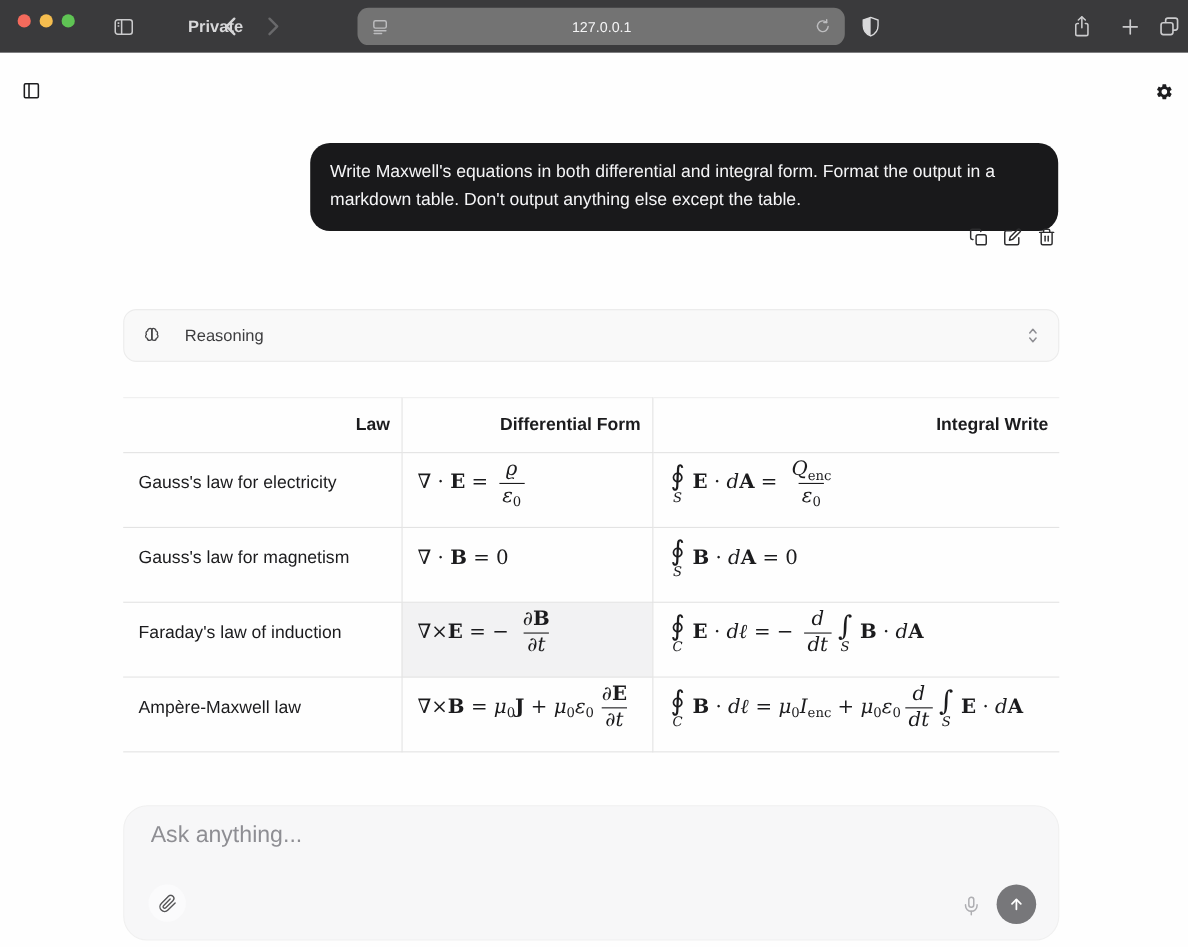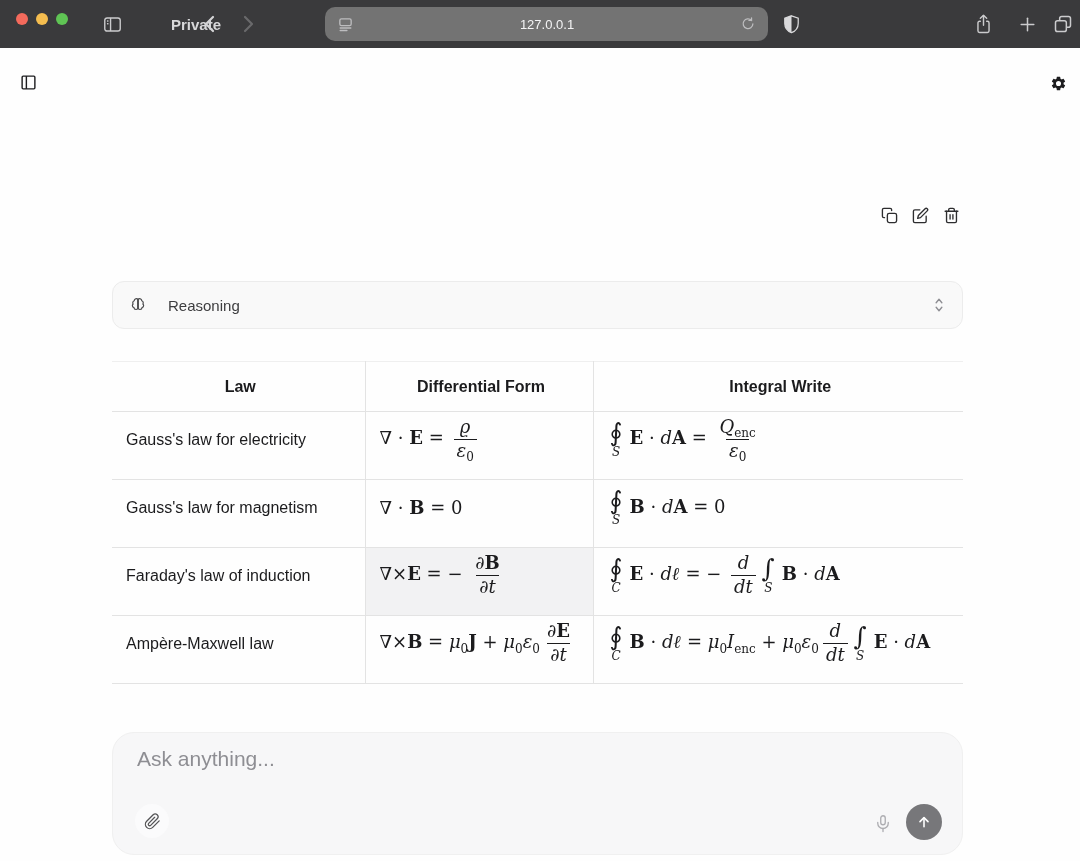--- a/index.html
+++ b/index.html
@@ -41,21 +41,21 @@
   .reasoning { position:absolute; left:112px; top:233px; width:851px; height:48px; background:#f9f9f9;
     border:1px solid #ececec; border-radius:12px; display:flex; align-items:center; padding:0 16px; cursor:pointer;gap:12px; }
   .reasoning .label { margin-left:9px; font-size:15px; color:#3d3d3f; }
   .reasoning .brain { color:#48484a; display:flex; }
   .reasoning .expander { margin-left:auto; color:#8e8e93; display:flex; }
 
   
   table.eqs { position:absolute; left:112px; top:313px; width:851px; border-collapse:collapse; table-layout:fixed;
     border-top:1px solid #efefef; }
   table.eqs col.c1{ width:253px; } table.eqs col.c2{ width:228px; } table.eqs col.c3{ width:370px; }
-  table.eqs th { height:50px; text-align:center; font-size:16px; font-weight:700; color:#1b1b1d;
+  table.eqs th { height:50px; text-align:right; font-size:16px; font-weight:700; color:#1b1b1d;
     padding:0 10px 0 14px; border-bottom:1px solid #e3e3e3; }
   table.eqs td { height:68px; vertical-align:middle; padding:0 8px 12px 14px; border-bottom:1px solid #e3e3e3; color:#1b1b1d; }
   table.eqs th:nth-child(1), table.eqs td:nth-child(1),
   table.eqs th:nth-child(2), table.eqs td:nth-child(2) { border-right:1px solid #e3e3e3; }
   td.law { font-size:16px; }
   td.eq { font-family:"DejaVu Serif","Liberation Serif",serif; font-size:18px; }
   td.eq.hl { background:#f2f2f3; }
 
   
   .mr { font-style:normal; } .mi { font-style:italic; }
@@ -168,20 +168,21 @@
       <rect x="3" y="3" width="18" height="18" rx="1.5"></rect>
         <line x1="9" y1="3" x2="9" y2="21"></line>
     </svg>
   </button>
   <button class="icon-btn gear-btn">
     <svg width="17" height="17" viewBox="0 0 24 24" fill="currentColor">
       <path d="M19.14 12.94c.04-.3.06-.61.06-.94 0-.32-.02-.64-.07-.94l2.03-1.58a.49.49 0 0 0 .12-.61l-1.92-3.32a.49.49 0 0 0-.59-.22l-2.39.96c-.5-.38-1.03-.7-1.62-.94L14.4 2.81a.48.48 0 0 0-.48-.41h-3.84c-.24 0-.43.17-.47.41L9.25 5.35c-.59.24-1.13.57-1.62.94l-2.39-.96a.49.49 0 0 0-.59.22L2.74 8.87c-.12.21-.08.47.12.61l2.03 1.58c-.05.3-.09.63-.09.94s.02.64.07.94l-2.03 1.58a.49.49 0 0 0-.12.61l1.92 3.32c.12.22.37.29.59.22l2.39-.96c.5.38 1.03.7 1.62.94l.36 2.54c.05.24.24.41.48.41h3.84c.24 0 .44-.17.47-.41l.36-2.54c.59-.24 1.13-.56 1.62-.94l2.39.96c.22.08.47 0 .59-.22l1.92-3.32a.49.49 0 0 0-.12-.61l-2.01-1.58zM12 15.6a3.6 3.6 0 1 1 0-7.2 3.6 3.6 0 0 1 0 7.2z"></path>
     </svg>
   </button>
 
+  <div class="bubble">Write Maxwell's equations in both differential and integral form. Format the output in a markdown table. Don't output anything else except the table.</div>
 
   <div class="msg-actions">
     <button>
       <svg width="17" height="17" viewBox="0 0 24 24" fill="none" stroke="currentColor" stroke-width="1.9" stroke-linecap="round" stroke-linejoin="round">
         <rect x="9" y="9" width="13" height="13" rx="2.5"></rect>
           <path d="M5 15H4a2 2 0 0 1-2-2V4a2 2 0 0 1 2-2h9a2 2 0 0 1 2 2v1"></path>
       </svg>
     </button>
     <button>
       <svg width="17" height="17" viewBox="0 0 24 24" fill="none" stroke="currentColor" stroke-width="1.9" stroke-linecap="round" stroke-linejoin="round">

